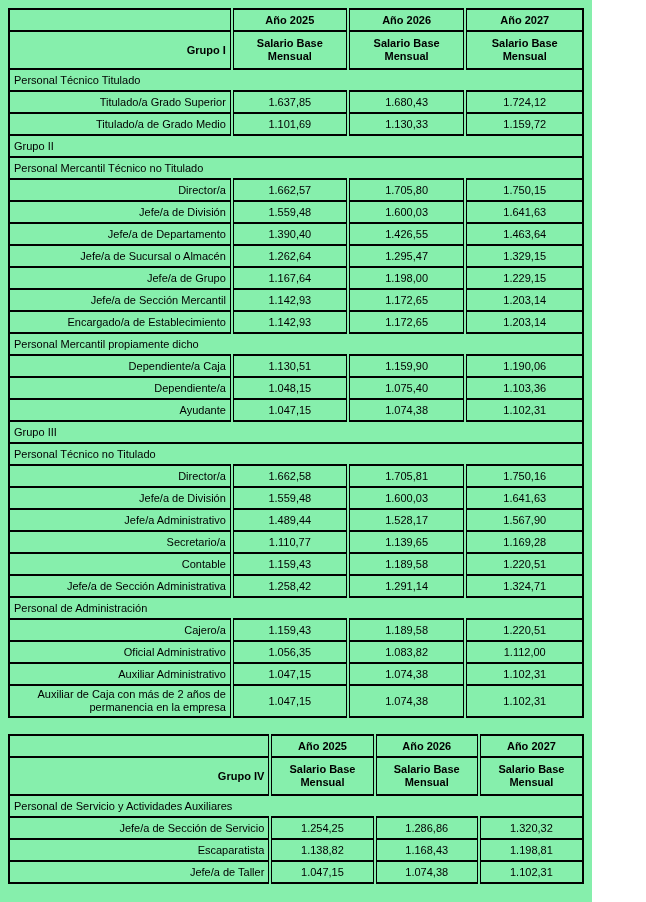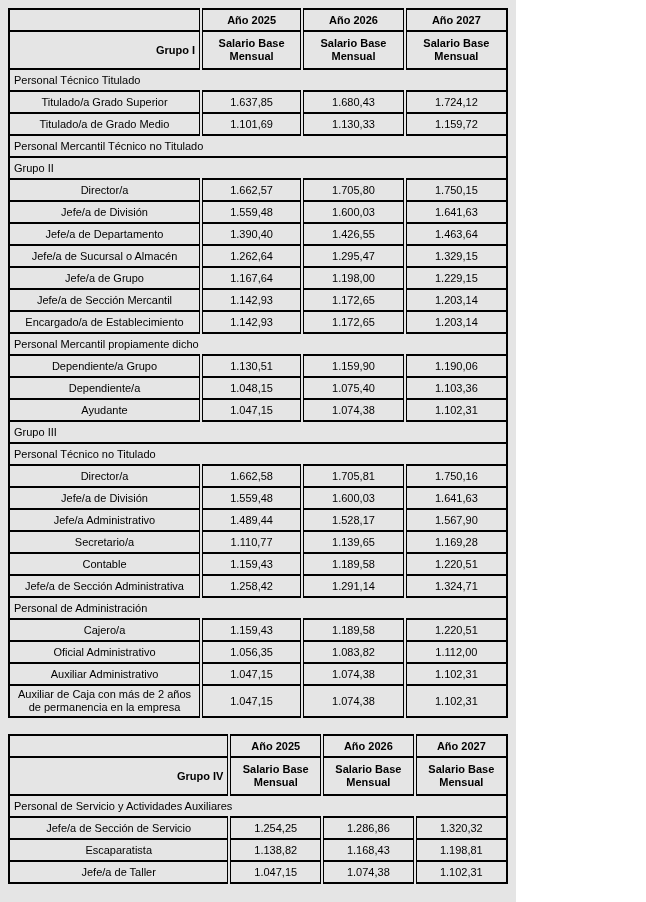--- a/index.html
+++ b/index.html
@@ -6,25 +6,25 @@
     margin: 0;
     padding: 0;
     background: #ffffff;
     width: 646px;
     height: 902px;
     font-family: "Liberation Sans", sans-serif;
     color: #000000;
     -webkit-font-smoothing: antialiased;
   }
   .page {
-    width: 516px;
+    width: 592px;
     height: 902px;
     box-sizing: border-box;
     padding: 8px 8px 0 8px;
-    background: #e5e5e5;
+    background: #86efac;
     overflow: hidden;
   }
   table.salary {
     border-collapse: collapse;
     table-layout: fixed;
     border: 2px solid #000;
   }
   table.salary td, table.salary th {
     font-size: 11px;
     line-height: 13px;
@@ -50,21 +50,21 @@
     text-align: left;
     height: 32px;
   }
   td.corner { height: 16px; }
   td.sec {
     font-weight: normal;
     text-align: left;
     height: 16px;
   }
   td.lbl {
-    text-align: center;
+    text-align: right;
     height: 16px;
   }
   td.val { height: 16px; font-weight: normal; }
   .gap { height: 16px; }
   #table2 { margin-top: 0; }
 </style>
 </head>
 <body>
 
 <div class="page">
@@ -100,24 +100,24 @@
           <td class="val">1.680,43</td>
           <td class="val">1.724,12</td>
         </tr>
         <tr>
           <td class="lbl">Titulado/a de Grado Medio</td>
           <td class="val">1.101,69</td>
           <td class="val">1.130,33</td>
           <td class="val">1.159,72</td>
         </tr>
         <tr>
+          <td colspan="4" class="sec">Grupo II</td>
+        </tr>
+        <tr>
           <td colspan="4" class="sec">Personal Mercantil Técnico no Titulado</td>
-        </tr>
-        <tr>
-          <td colspan="4" class="sec">Grupo II</td>
         </tr>
         <tr>
           <td class="lbl">Director/a</td>
           <td class="val">1.662,57</td>
           <td class="val">1.705,80</td>
           <td class="val">1.750,15</td>
         </tr>
         <tr>
           <td class="lbl">Jefe/a de División</td>
           <td class="val">1.559,48</td>
@@ -151,21 +151,21 @@
         <tr>
           <td class="lbl">Encargado/a de Establecimiento</td>
           <td class="val">1.142,93</td>
           <td class="val">1.172,65</td>
           <td class="val">1.203,14</td>
         </tr>
         <tr>
           <td colspan="4" class="sec">Personal Mercantil propiamente dicho</td>
         </tr>
         <tr>
-          <td class="lbl">Dependiente/a Grupo</td>
+          <td class="lbl">Dependiente/a Caja</td>
           <td class="val">1.130,51</td>
           <td class="val">1.159,90</td>
           <td class="val">1.190,06</td>
         </tr>
         <tr>
           <td class="lbl">Dependiente/a</td>
           <td class="val">1.048,15</td>
           <td class="val">1.075,40</td>
           <td class="val">1.103,36</td>
         </tr>

